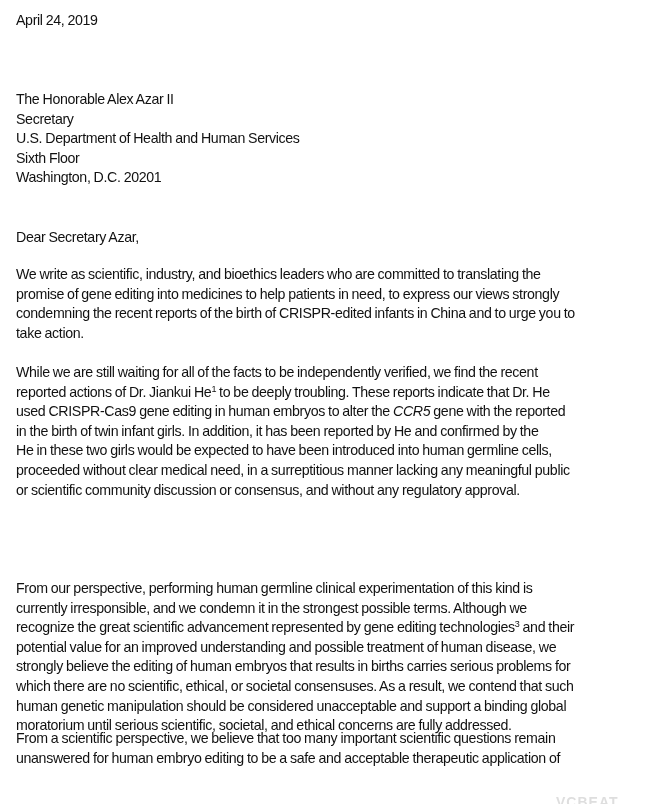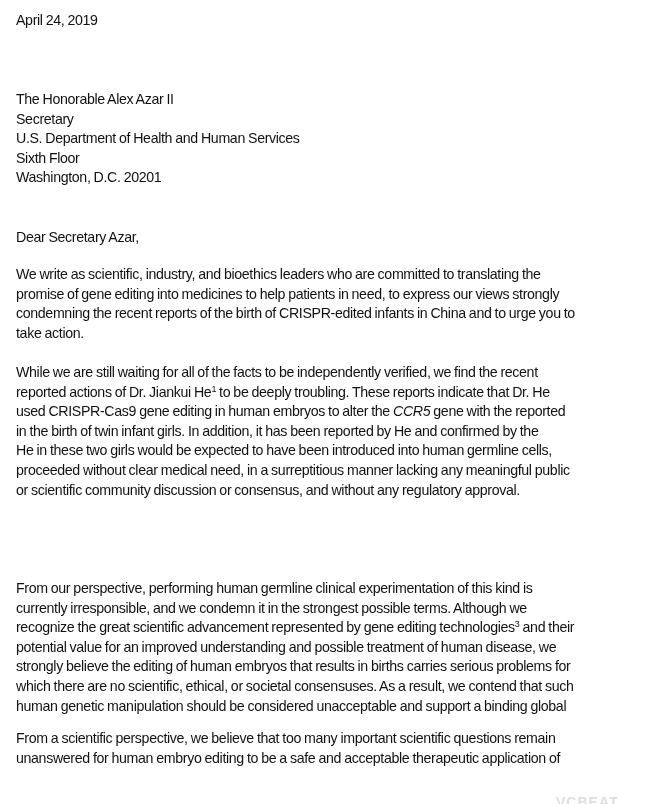--- a/index.html
+++ b/index.html
@@ -105,20 +105,21 @@
   </div>
 
   <div id="p3" class="block">
     <span class="line">From our perspective, performing human germline clinical experimentation of this kind is</span>
     <span class="line">currently irresponsible, and we condemn it in the strongest possible terms. Although we</span>
     <span class="line"><span>recognize the great scientific advancement represented by gene editing technologies</span><sup>3</sup><span> and their</span></span>
     <span class="line">potential value for an improved understanding and possible treatment of human disease, we</span>
     <span class="line">strongly believe the editing of human embryos that results in births carries serious problems for</span>
     <span class="line">which there are no scientific, ethical, or societal consensuses. As a result, we contend that such</span>
     <span class="line">human genetic manipulation should be considered unacceptable and support a binding global</span>
+    <span class="line">moratorium until serious scientific, societal, and ethical concerns are fully addressed.</span>
   </div>
 
   <div id="p4" class="block">
     <span class="line">From a scientific perspective, we believe that too many important scientific questions remain</span>
     <span class="line">unanswered for human embryo editing to be a safe and acceptable therapeutic application of</span>
   </div>
 
 </div>
 
 <div class="watermark">

